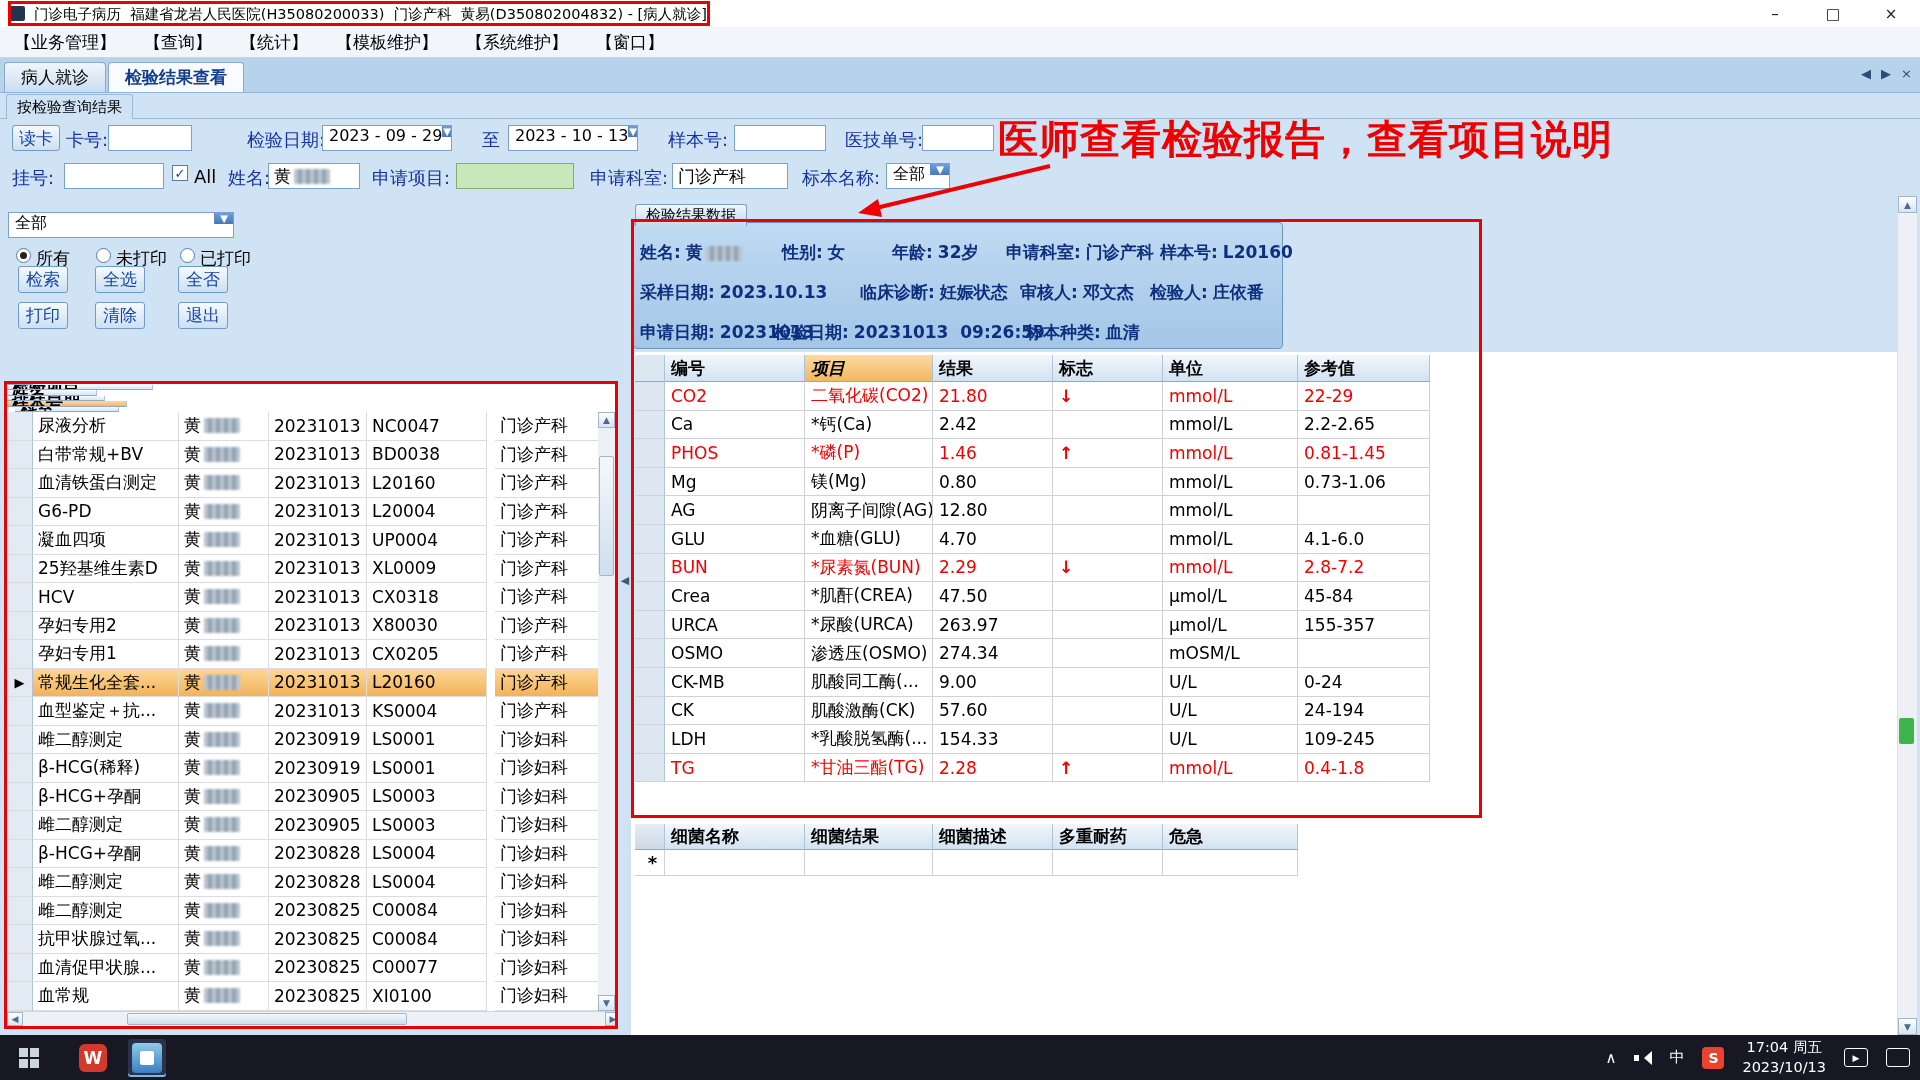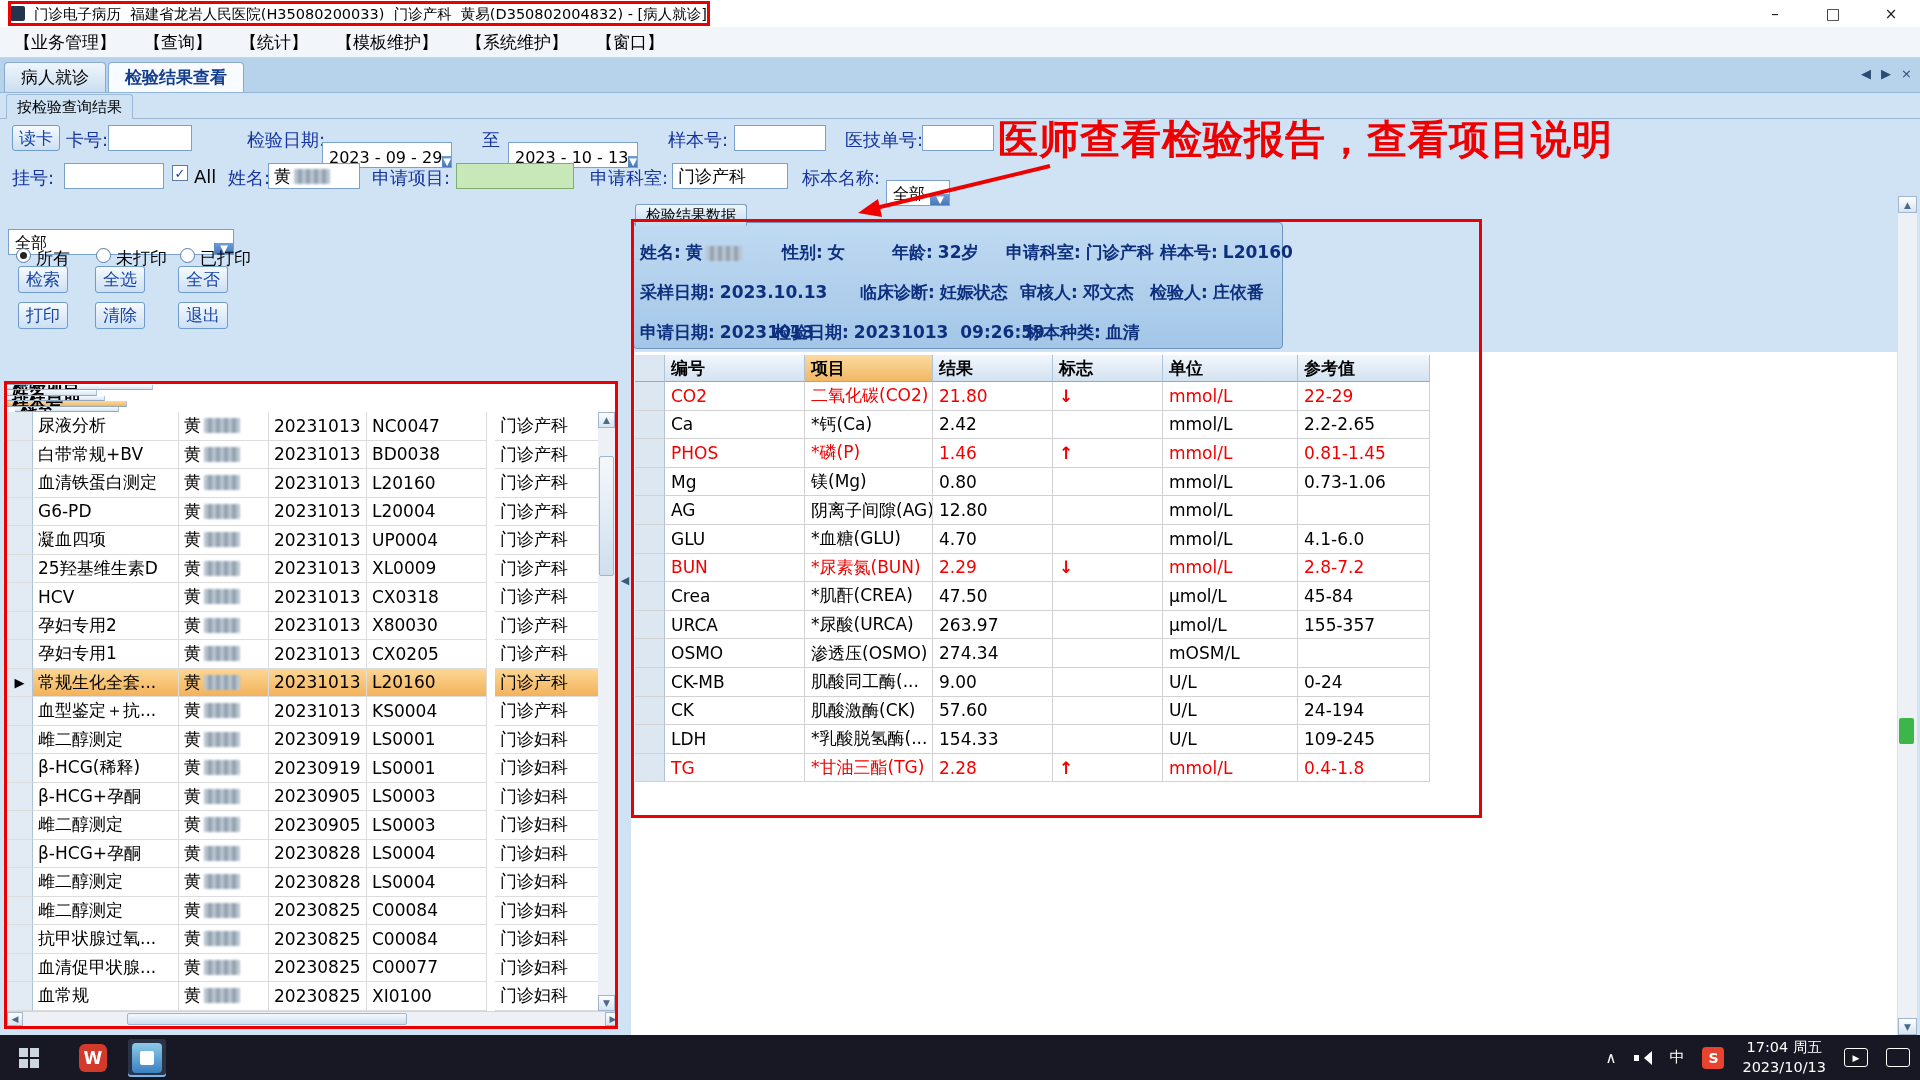--- a/index.html
+++ b/index.html
@@ -36,21 +36,21 @@
   #subtabbar { position:absolute; left:0; top:93px; width:1920px; height:26px; border-bottom:1px solid #9db9d6; }
   #subtab { position:absolute; left:6px; top:1px; height:25px; padding:0 10px; font-size:15px; display:flex;
     align-items:center; border:1px solid #9db9d6; border-bottom:none; background:#cfe3f5; border-radius:3px 3px 0 0; }
 
   
   #query { position:absolute; left:0; top:119px; width:1920px; height:77px; }
   .qlabel { position:absolute; font-size:18px; color:#16339e; white-space:nowrap; }
   .input { position:absolute; background:#fff; border:1px solid #7aa0cc; height:26px; font-size:17px;
     display:flex; align-items:center; padding-left:5px; }
   .input.green { background:#c9e8ba; border-color:#7fae6f; }
-  .combo { position:absolute; height:26px; background:#fff; border:1px solid #7aa0cc; display:flex; align-items:flex-end;margin-top:17px; }
+  .combo { position:absolute; height:26px; background:#fff; border:1px solid #7aa0cc; display:flex; align-items:flex-start; }
   .combo .ctext { flex:1; padding-left:6px; font-size:16px; display:flex; align-items:center; white-space:nowrap; }
   .combo .carrow { width:19px; background:linear-gradient(#6f9fd8,#4877b8); color:#fff; font-size:10px;
     display:flex; align-items:center; justify-content:center; border-left:1px solid #5c88c0; }
   .btn { background:linear-gradient(#f6fafd,#cce0f3); border:1px solid #6f9bcd; border-radius:3px;
     color:#1543a8; font-size:17px; display:flex; align-items:center; justify-content:center; }
   #read-card { position:absolute; left:12px; top:6px; width:48px; height:26px; }
   .checkbox { position:absolute; width:16px; height:16px; background:#fff; border:1px solid #5a7aa8;
     color:#1543a8; font-size:13px; display:flex; align-items:center; justify-content:center; font-weight:bold; }
   .redact { display:inline-block; width:36px; height:15px; margin-left:3px; vertical-align:middle;
     background:repeating-linear-gradient(90deg,#b9c4cf 0 4px,#93a3b2 4px 8px); filter:blur(1.2px); border-radius:1px; }
@@ -101,21 +101,21 @@
   #patient-box { position:absolute; left:633px; top:222px; width:650px; height:127px;
     background:linear-gradient(#c0daf2,#a3c6e7); border:1px solid #6d95c0; border-radius:4px; z-index:25; }
   .ppair { position:absolute; font-size:17px; font-weight:bold; color:#0d2f7e; white-space:pre; }
   .ppair .pvalue { margin-left:5px; white-space:pre; }
 
   #results-white { position:absolute; left:631px; top:352px; width:1266px; height:683px; background:#fff; }
   #result-table { position:absolute; left:4px; top:3px; }
   #result-header { display:flex; height:27px; }
   .rhcell { background:linear-gradient(#f2f7fc,#d3e2f1); border-right:1px solid #aec3d8; border-bottom:1px solid #93aac2;
     font-weight:bold; font-size:17px; display:flex; align-items:center; padding-left:6px; }
-  .rhcell.sortcol { background:linear-gradient(#fbda9f,#f2b765); }
+  .rhcell.sortcol { background:linear-gradient(#fbda9f,#f2b765);font-style:italic; }
   .rrow { display:flex; height:28.6px; background:#fff; }
   .rcell { border-right:1px solid #d2d2d2; border-bottom:1px solid #d2d2d2; font-size:17px; display:flex;
     align-items:center; padding-left:6px; white-space:nowrap; overflow:hidden; color:#000; }
   .rrow.abn .rcell { color:#f20000; }
   .rc0 { width:30px; background:#dde7f1; border-right:1px solid #aec3d8; padding-left:0; justify-content:center; }
   .rc1 { width:140px; } .rc2 { width:128px; } .rc3 { width:120px; } .rc4 { width:110px; } .rc5 { width:135px; } .rc6 { width:132px; }
   .flagcell { font-weight:bold; }
 
   #bacteria-table { position:absolute; left:4px; top:472px; }
   #bacteria-header { display:flex; height:26px; }
@@ -674,20 +674,40 @@
             <div class="rcell rc0"></div>
             <div class="rcell rc1">TG</div>
             <div class="rcell rc2">*甘油三酯(TG)</div>
             <div class="rcell rc3">2.28</div>
             <div class="rcell rc4 flagcell">↑</div>
             <div class="rcell rc5">mmol/L</div>
             <div class="rcell rc6">0.4-1.8</div>
           </div>
         </div>
     </div>
+    <div id="bacteria-table">
+      <div id="bacteria-header">
+          <div class="rhcell bc0"></div>
+          <div class="rhcell bc1">细菌名称</div>
+          <div class="rhcell bc2">细菌结果</div>
+          <div class="rhcell bc3">细菌描述</div>
+          <div class="rhcell bc4">多重耐药</div>
+          <div class="rhcell bc5">危急</div>
+        </div>
+      <div id="bacteria-body">
+          <div class="brow">
+            <div class="rcell bc0">*</div>
+            <div class="rcell bc1"></div>
+            <div class="rcell bc2"></div>
+            <div class="rcell bc3"></div>
+            <div class="rcell bc4"></div>
+            <div class="rcell bc5"></div>
+          </div>
+        </div>
+    </div>
   </div>
 
   <div id="redbox-right" class="redbox"></div>
 
   <div id="right-scrollbar" class="sb">
     <div class="sb-btn" style="left:0;top:0;width:19px;height:17px">▲</div>
     <div id="right-green-thumb"></div>
     <div class="sb-btn" style="left:0;bottom:0;width:19px;height:17px">▼</div>
   </div>
 

